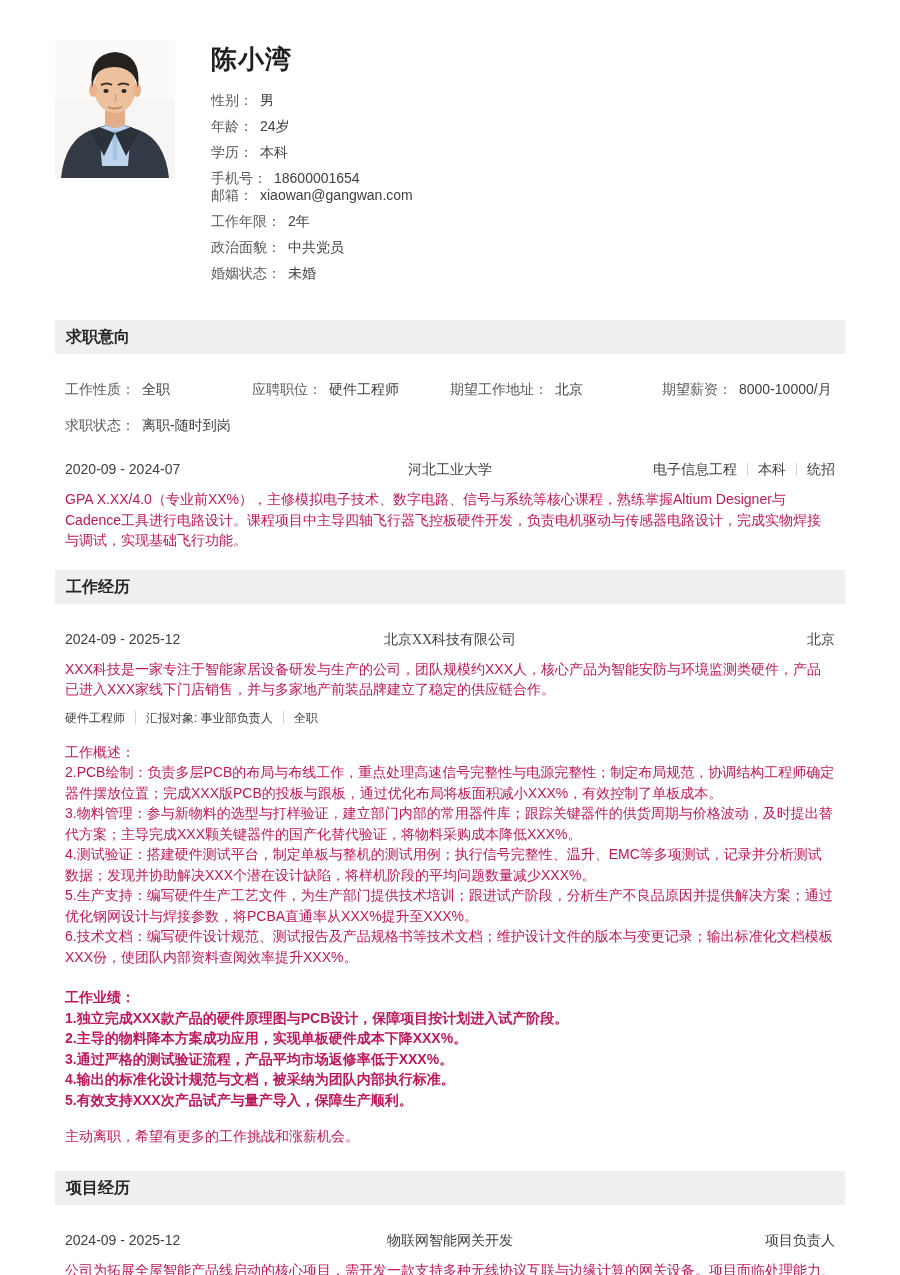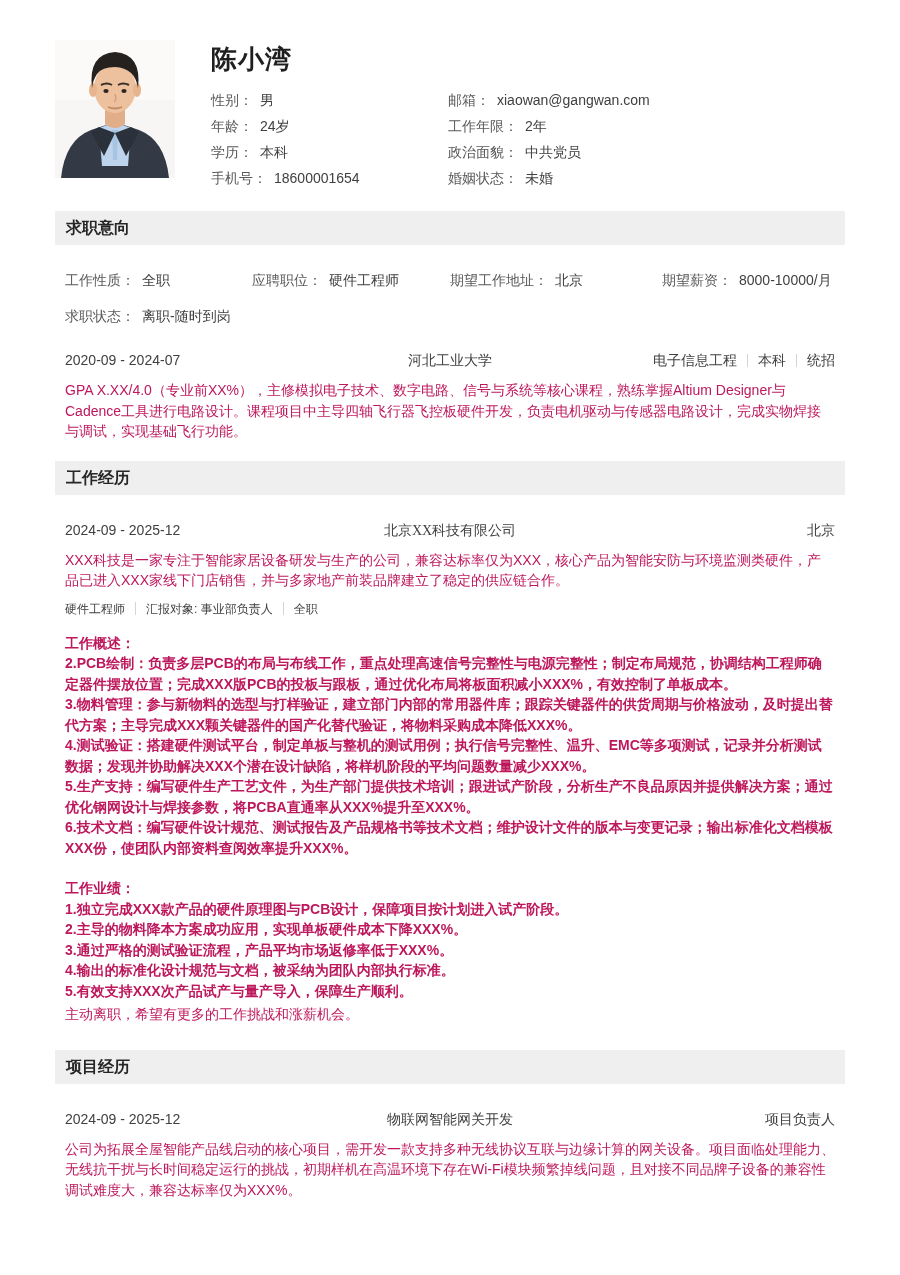--- a/index.html
+++ b/index.html
@@ -11,38 +11,38 @@
     overflow: hidden;
   }
   .page { width: 900px; height: 1275px; padding: 40px 55px 0 55px; overflow: hidden; }
 
   
   .header { display: flex; gap: 36px; }
   .photo { width: 120px; height: 138px; flex: 0 0 120px; overflow: hidden; background:#f7f7f6; }
   .photo svg { display: block; }
   .header-info { flex: 1; padding-top: 2px; }
   .name { font-size: 26px; font-weight: bold; color: #1f1f1f; letter-spacing: 1px; margin-bottom: 15px; }
-  .info-cols { display: flex; }
+  .info-cols { display: flex; flex-direction: column; }
   .info-col { display: flex; flex-direction: column; gap: 9px; font-size: 14px; }
   .info-col.left  { width: 237px; }
   .info-item { line-height: 17px; }
   .lbl { color: #595959; margin-right: 7px; }
   .val { color: #404040; }
 
   
   .section-bar {
     background: #efefef;
     padding: 8px 11px 9px 11px;
     font-size: 16px; font-weight: bold; color: #262626;
     line-height: 17px;
   }
   .sec-body { padding: 0 10px; }
 
   
-  .mt-header { margin-top: 24px; }
+  .mt-header { margin-top: 38px; }
   .fields-row {
     margin-top: 27px;
     display: grid;
     grid-template-columns: 187px 198px 212px 1fr;
     font-size: 14px; line-height: 17px;
   }
   .status-row { margin-top: 19px; font-size: 14px; line-height: 17px; }
 
   
   .entry-row {
@@ -61,23 +61,23 @@
   .body-text { font-size: 14px; line-height: 20.5px; color: #be185d; }
   .meta-line { font-size: 12px; color: #404040; line-height: 17px; }
 
   .sec-edu  .entry-row { margin-top: 27px; gap: 48px; }
   .sec-edu  .body-text { margin-top: 11px; }
 
   .sec-work { margin-top: 19px; }
   .sec-work .entry-row { margin-top: 27px; }
   .sec-work .intro     { margin-top: 11px; }
   .sec-work .meta-line { margin-top: 10px; }
-  .duty-block  { margin-top: 15px; font-weight: bold; }
+  .duty-block  { margin-top: 15px; }
   .achv-block  { margin-top: 20px; font-weight: bold; }
-  .leave-line  { margin-top: 4px; font-family: Liberation Mono, monospace; }
+  .leave-line  { margin-top: 16px; }
 
   .sec-project { margin-top: 24px; }
   .sec-project .entry-row { margin-top: 27px; }
   .sec-project .body-text { margin-top: 11px; }
 </style>
 </head>
 <body>
 
 <div class="page">
 
@@ -159,21 +159,21 @@
   </section>
 
   <section class="sec-work">
     <div class="section-bar">工作经历</div>
     <div class="sec-body">
       <div class="entry-row">
         <span class="left">2024-09 - 2025-12</span>
         <span class="center">北京XX科技有限公司</span>
         <span class="right">北京</span>
       </div>
-      <p class="body-text intro">XXX科技是一家专注于智能家居设备研发与生产的公司，兼容达标率仅为XXX，核心产品为智能安防与环境监测类硬件，产品已进入XXX家线下门店销售，并与多家地产前装品牌建立了稳定的供应链合作。</p>
+      <p class="body-text intro">XXX科技是一家专注于智能家居设备研发与生产的公司，团队规模约XXX人，核心产品为智能安防与环境监测类硬件，产品已进入XXX家线下门店销售，并与多家地产前装品牌建立了稳定的供应链合作。</p>
       <div class="meta-line">
         <span>硬件工程师</span><span class="vdiv"></span><span>汇报对象: 事业部负责人</span><span class="vdiv"></span><span>全职</span>
       </div>
 
       <div class="duty-block">
         <p class="body-text">工作概述：</p>
         <p class="body-text">2.PCB绘制：负责多层PCB的布局与布线工作，重点处理高速信号完整性与电源完整性；制定布局规范，协调结构工程师确定器件摆放位置；完成XXX版PCB的投板与跟板，通过优化布局将板面积减小XXX%，有效控制了单板成本。</p>
         <p class="body-text">3.物料管理：参与新物料的选型与打样验证，建立部门内部的常用器件库；跟踪关键器件的供货周期与价格波动，及时提出替代方案；主导完成XXX颗关键器件的国产化替代验证，将物料采购成本降低XXX%。</p>
         <p class="body-text">4.测试验证：搭建硬件测试平台，制定单板与整机的测试用例；执行信号完整性、温升、EMC等多项测试，记录并分析测试数据；发现并协助解决XXX个潜在设计缺陷，将样机阶段的平均问题数量减少XXX%。</p>
         <p class="body-text">5.生产支持：编写硬件生产工艺文件，为生产部门提供技术培训；跟进试产阶段，分析生产不良品原因并提供解决方案；通过优化钢网设计与焊接参数，将PCBA直通率从XXX%提升至XXX%。</p>

